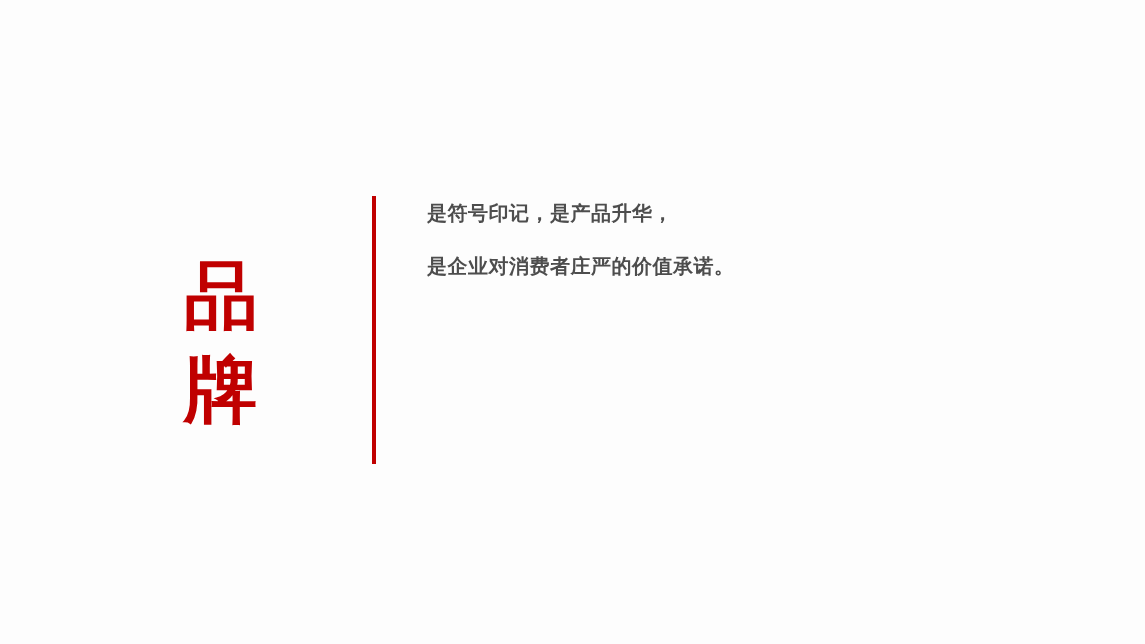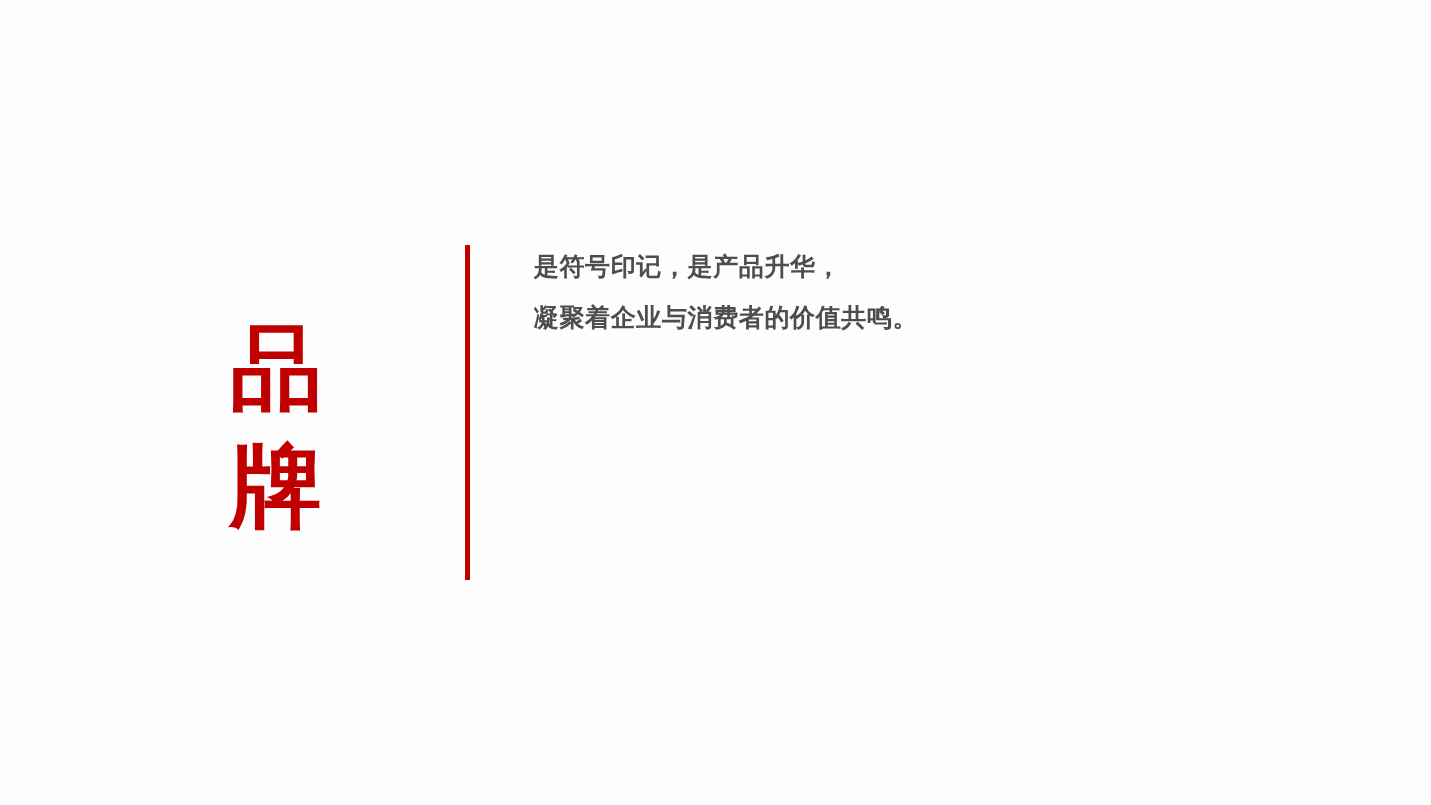--- a/index.html
+++ b/index.html
@@ -62,21 +62,21 @@
   }
   .body-line {
     font-family: "DejaVu Sans", "Liberation Sans", sans-serif;
     font-size: 20px;
     font-weight: 700;
     color: #4d4d4d;
     letter-spacing: 0.5px;
     white-space: nowrap;
   }
   .body-line.lead-1 {
-    margin-bottom: 14px;
+    margin-bottom: 26px;
   }
   .body-line.lead-2 {
     margin-bottom: 14px;
   }
   .body-line.gap {
     margin-bottom: 14px;
   }
   .body-line.last {
     margin-bottom: 0;
   }
@@ -88,16 +88,16 @@
 
   <div class="title-block">
     <span class="title-char">品</span>
     <span class="title-char">牌</span>
   </div>
 
   <div class="divider"></div>
 
   <div class="body-block">
     <div class="body-line lead-1">是符号印记，是产品升华，</div>
-    <div class="body-line last">凝聚着企业与消费者的价值共鸣。</div>
+    <div class="body-line last">是企业对消费者庄严的价值承诺。</div>
   </div>
 
 </div>
 
 </body></html>

